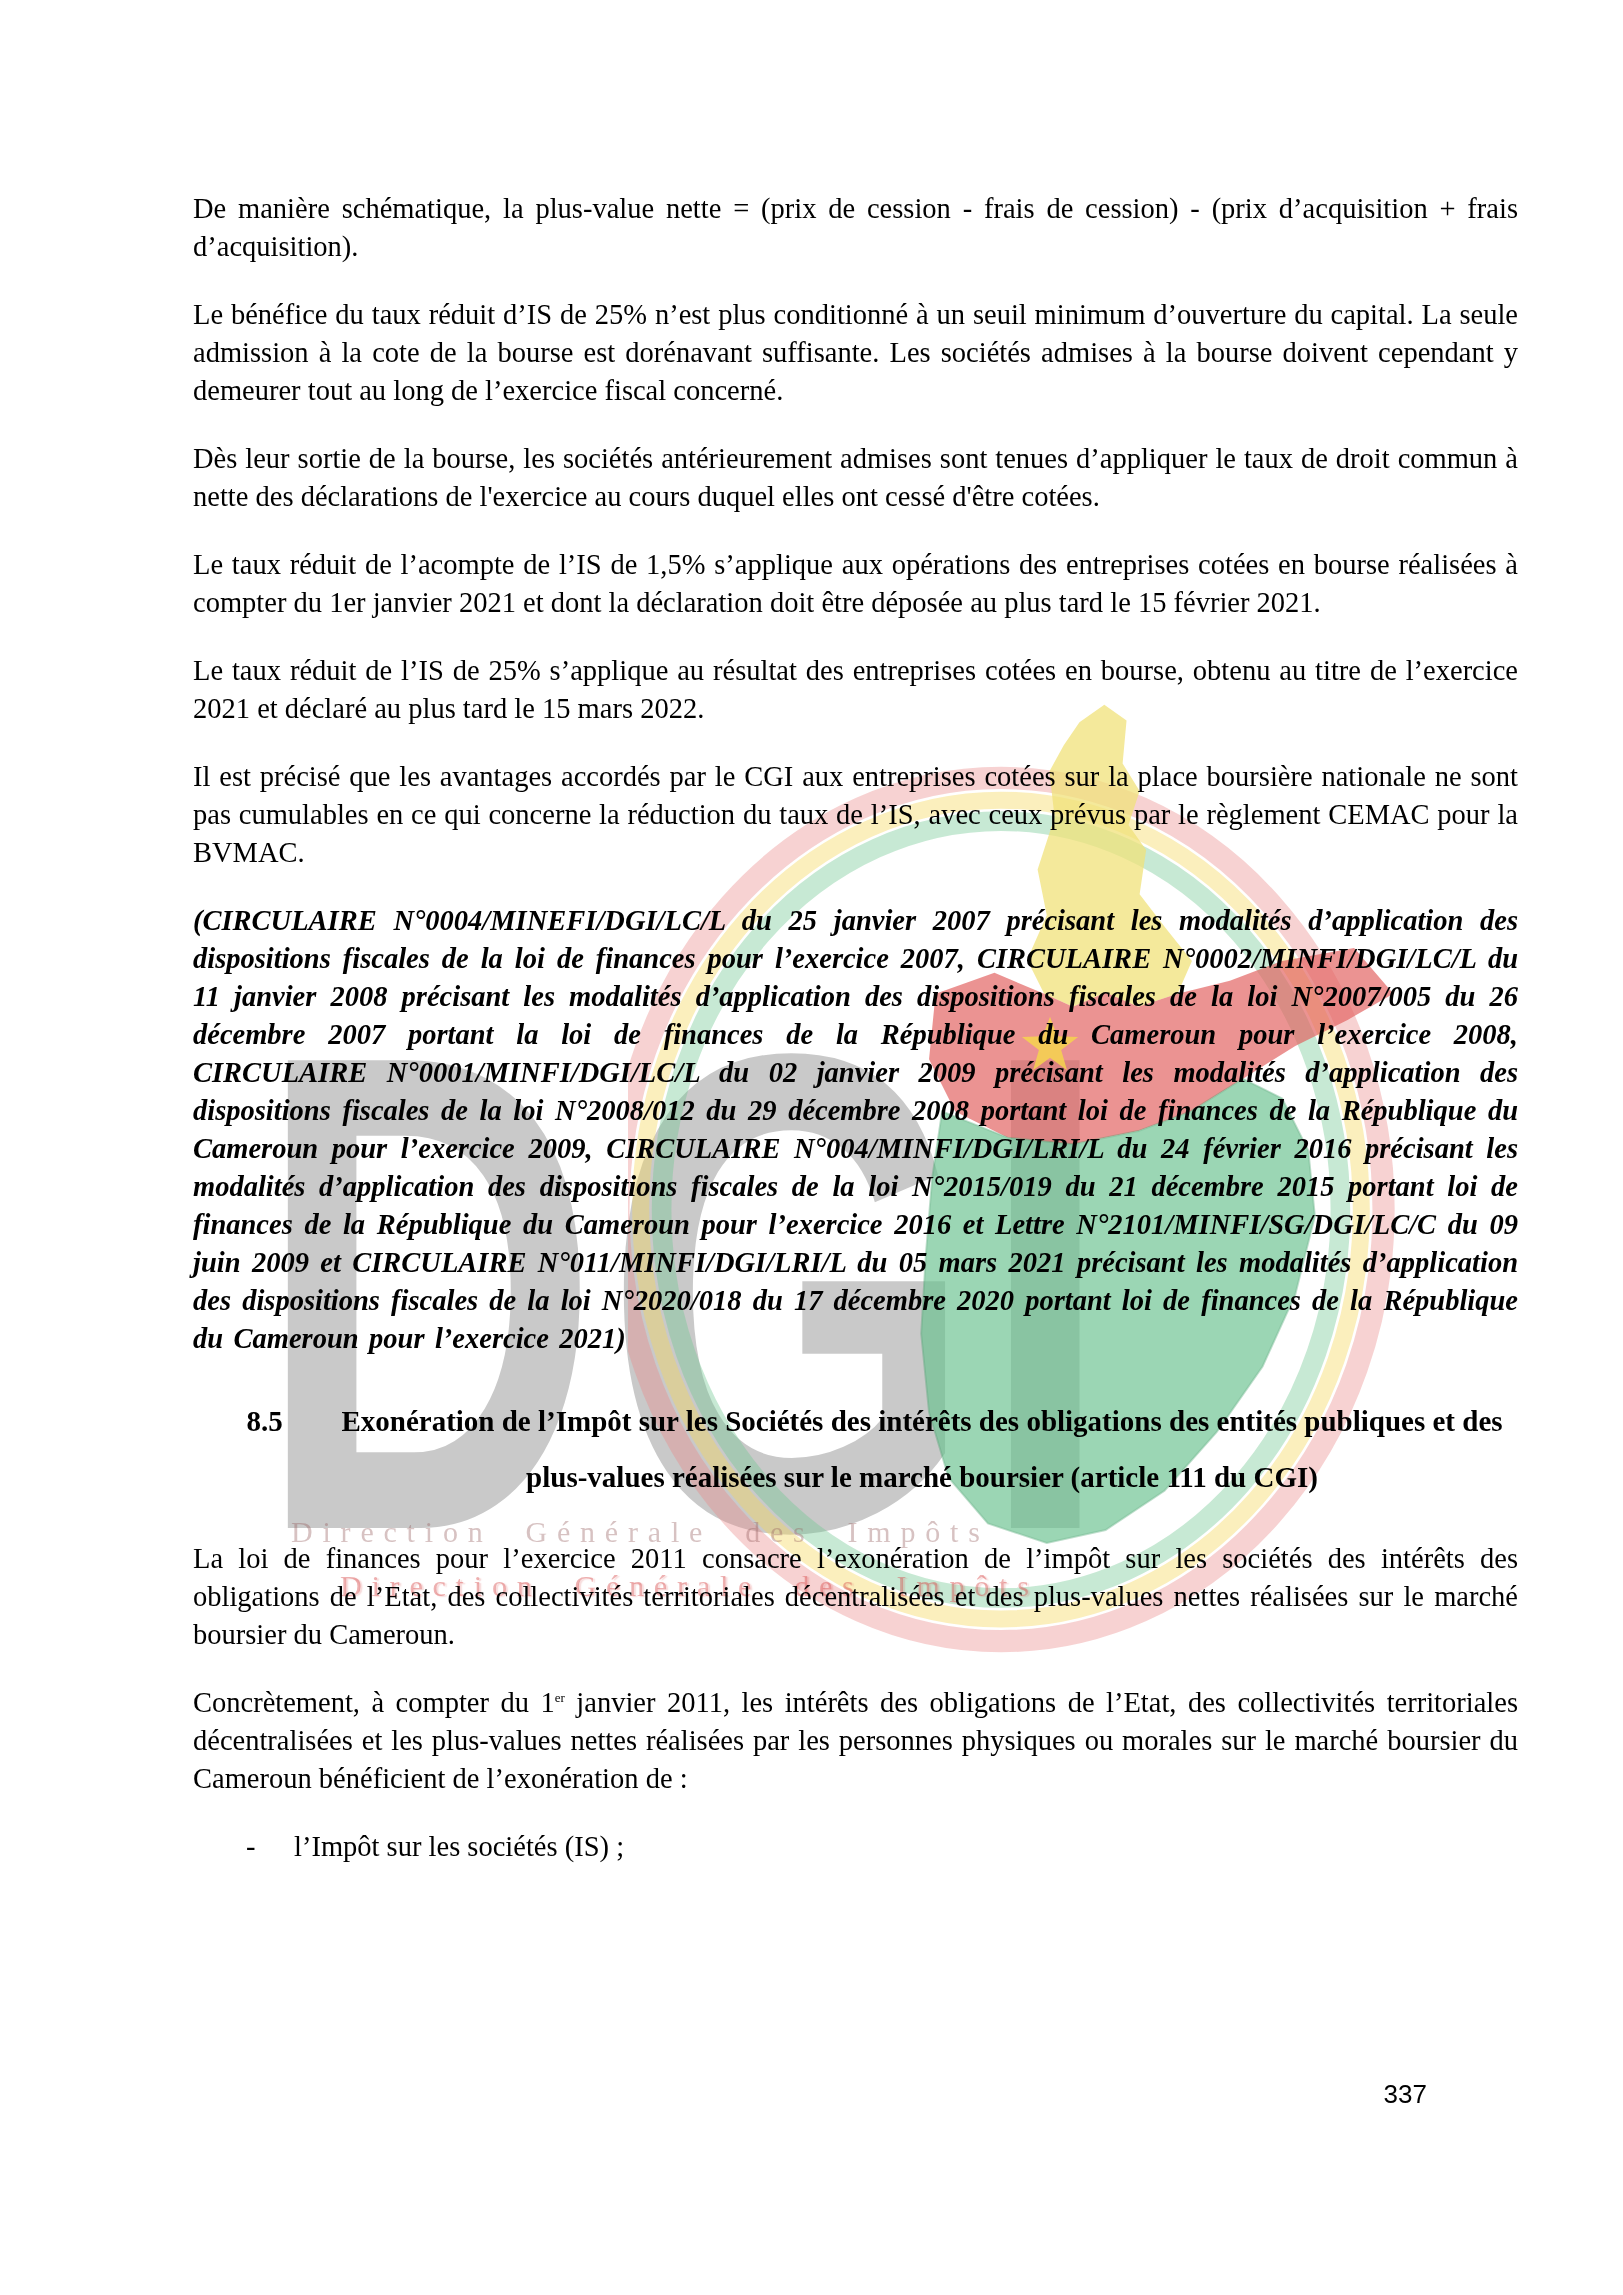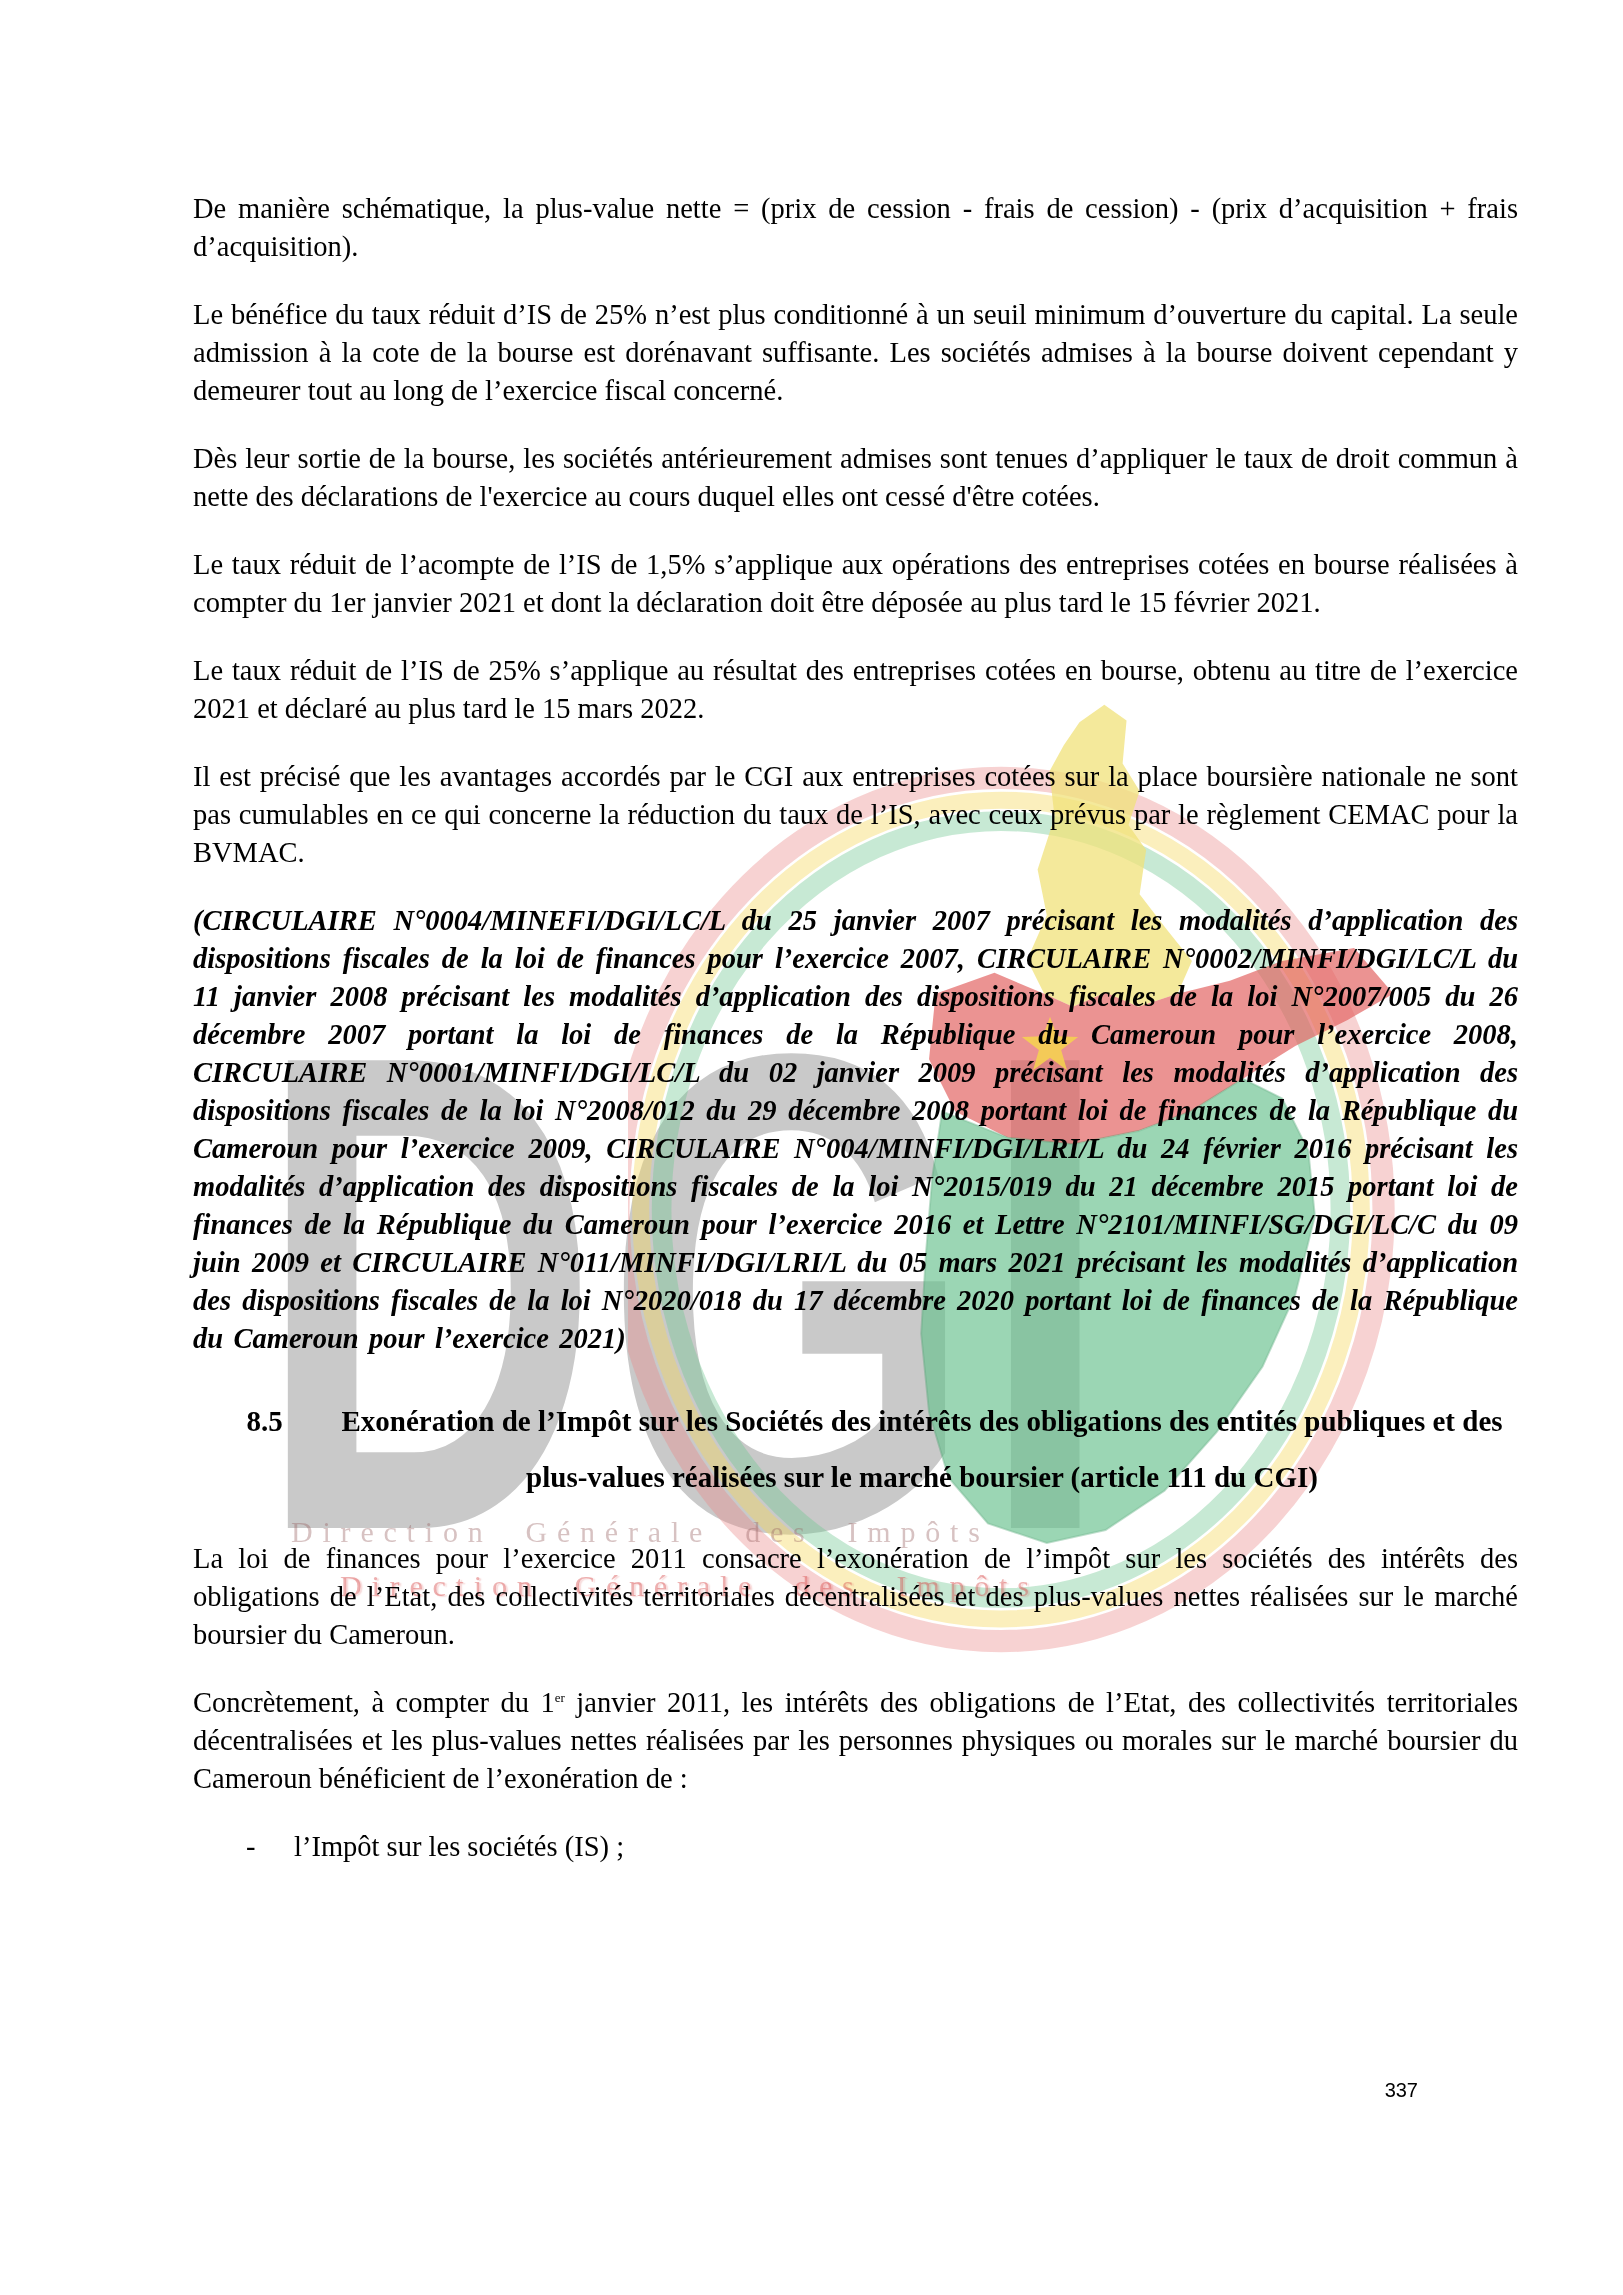--- a/index.html
+++ b/index.html
@@ -95,24 +95,24 @@
   .bullet{
     display:grid;
     grid-template-columns:48px 1fr;
     margin-left:53px;
     font-size:28.5px;
     line-height:38px;
   }
   .page-number{
     position:absolute;
     top:2079px;
-    right:205px;
+    right:196px;
     z-index:2;
     font-family:"Liberation Sans", sans-serif;
-    font-size:20px;
+    font-size:26px;
   }
 </style>
 </head>
 <body>
 
 <div class="page">
 
   <div class="watermark">
     <div class="wm-letters">DGI</div>
 

